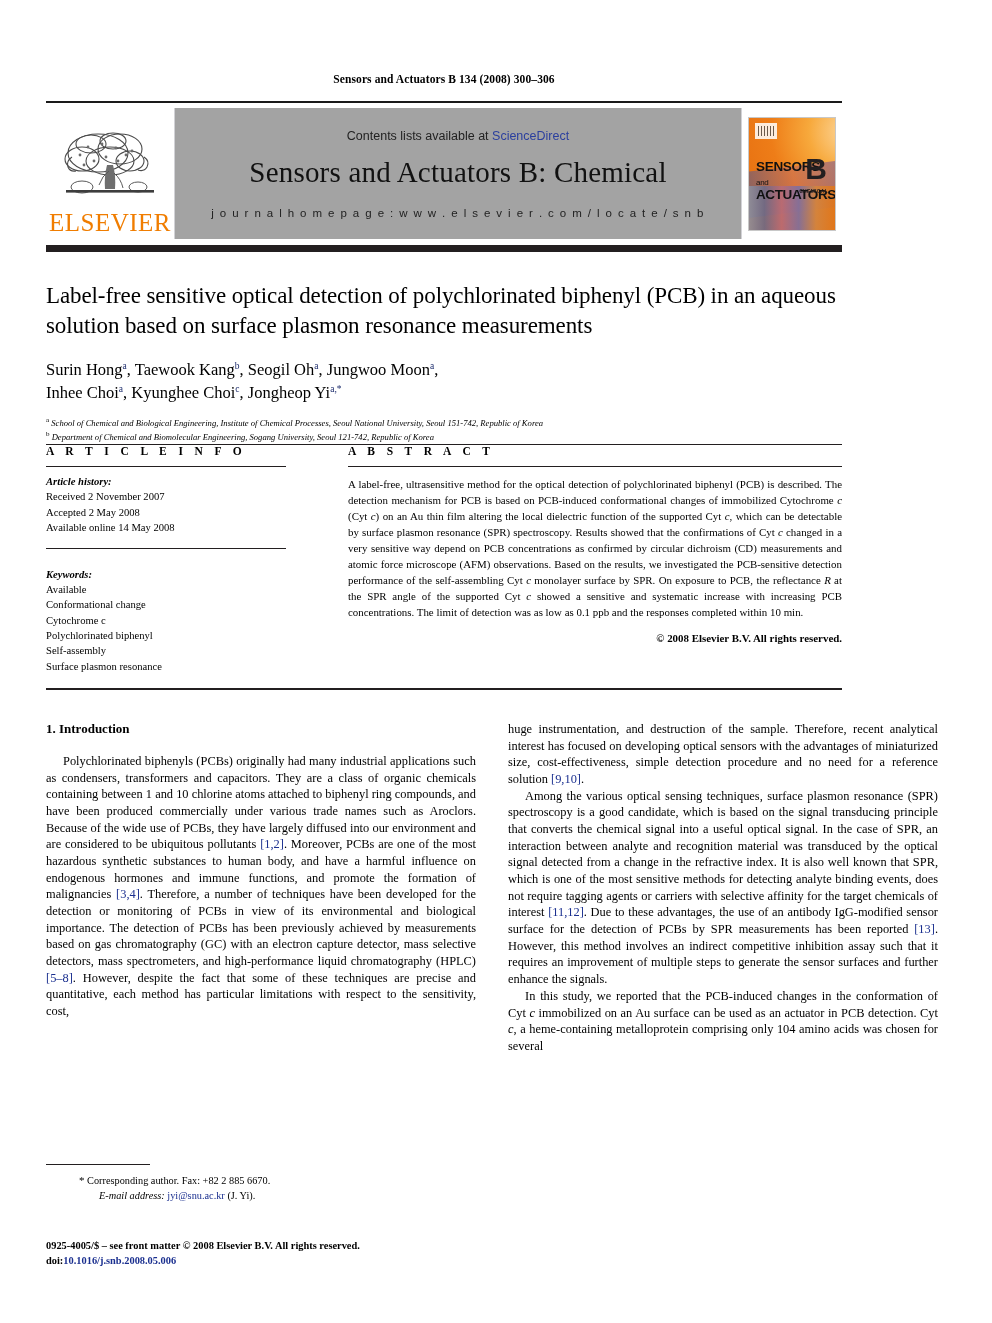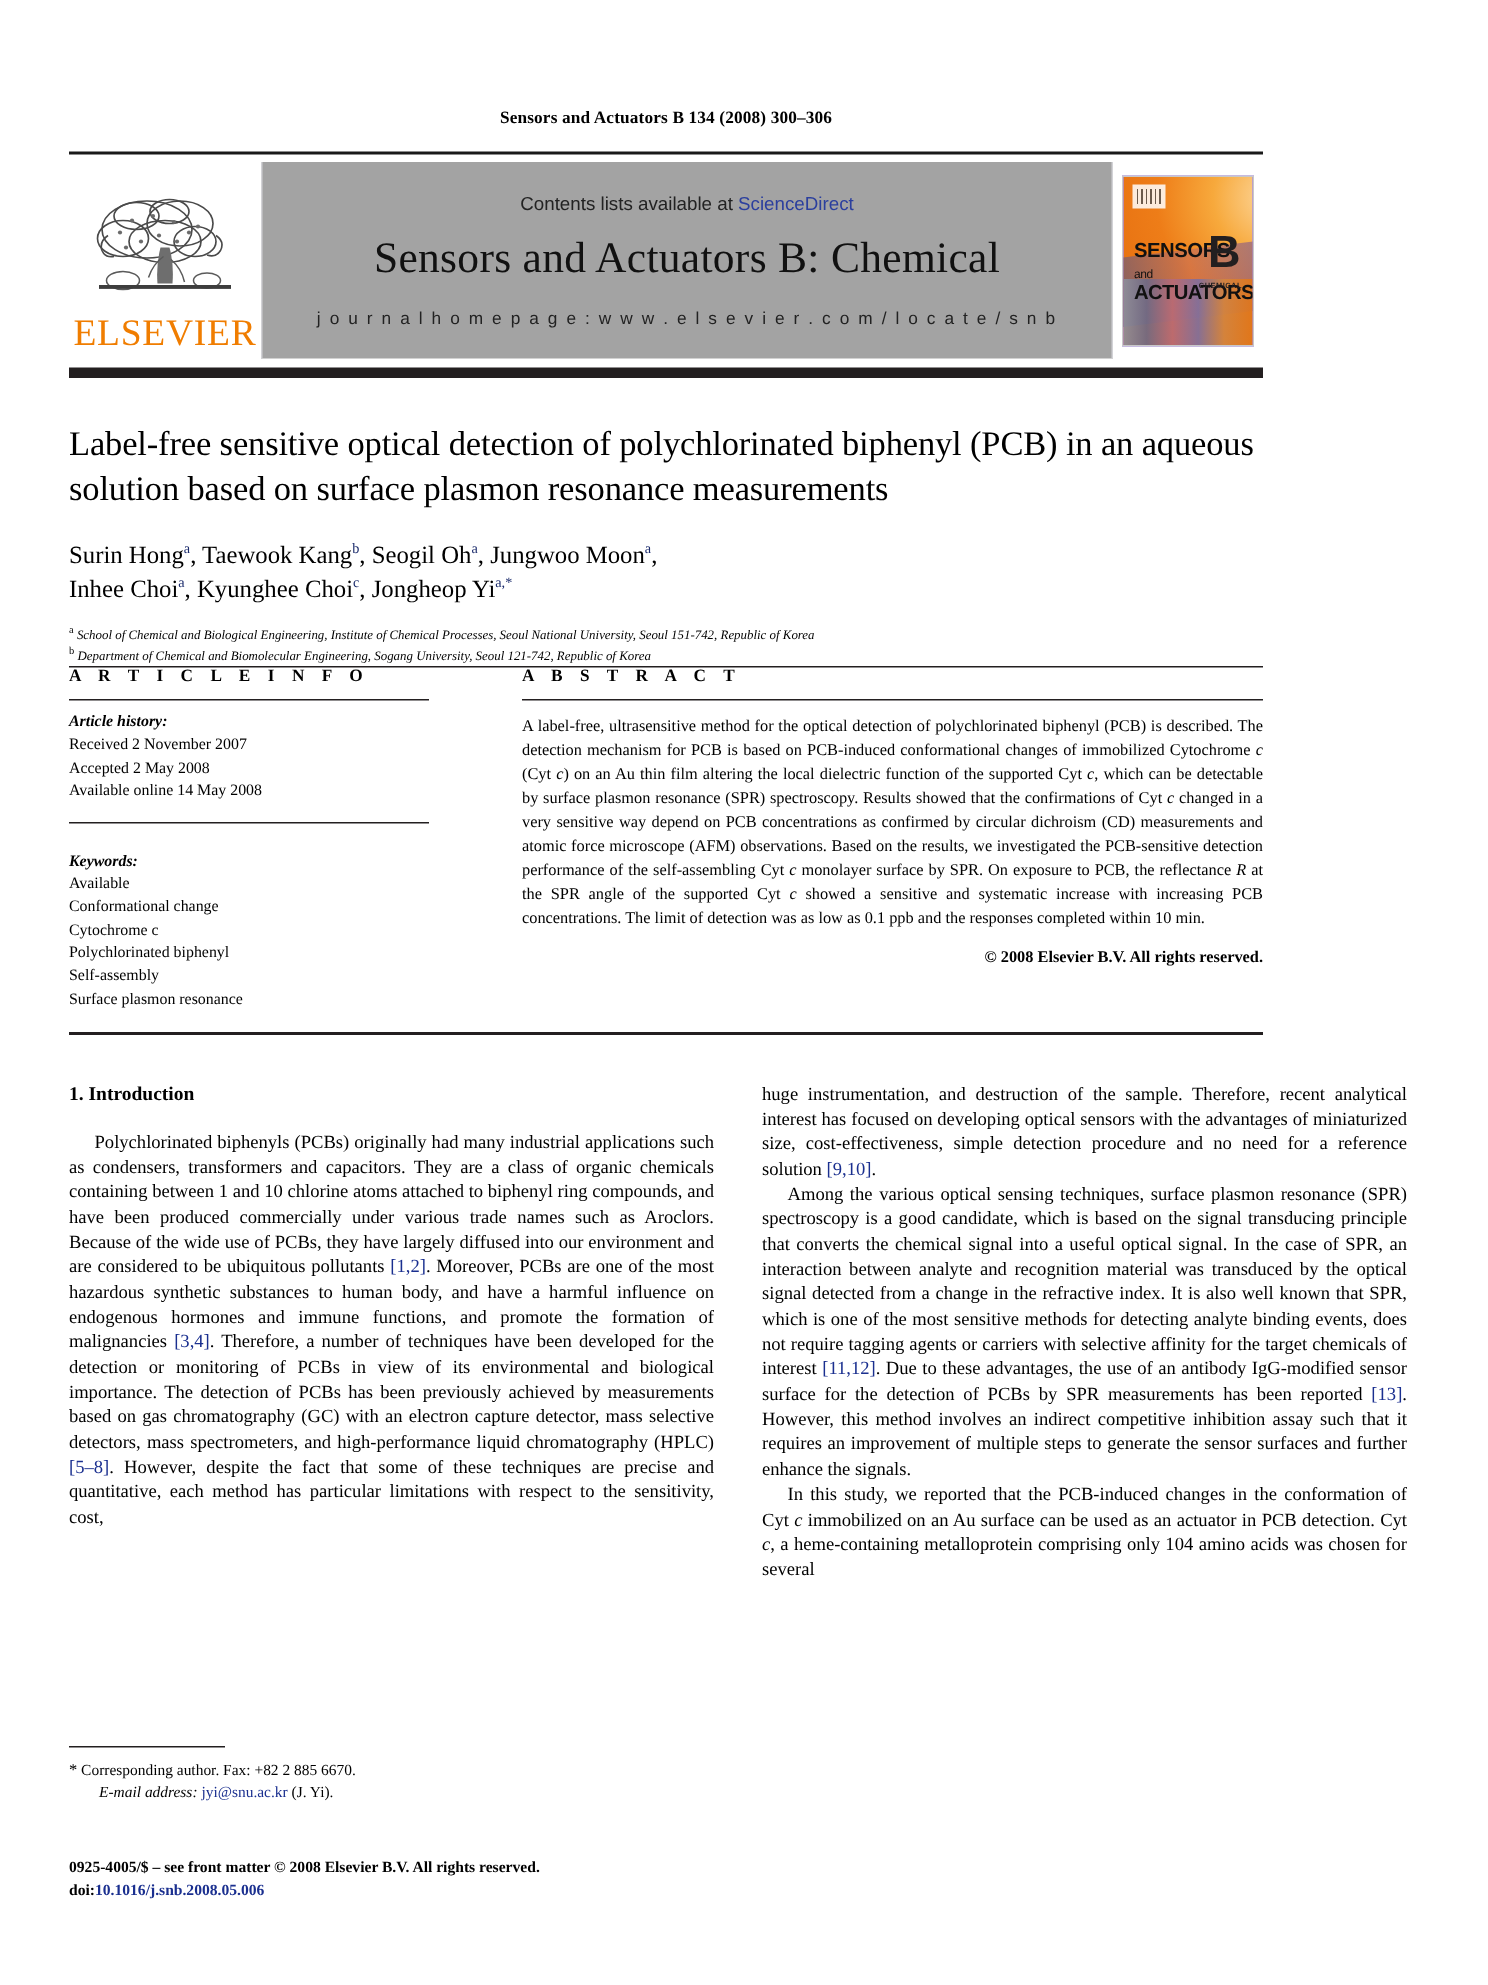--- a/index.html
+++ b/index.html
@@ -249,20 +249,21 @@
     left: 46px;
     top: 1164px;
     width: 430px;
   }
   .fn-rule { width: 104px; border-top: 1.1px solid #231f20; margin-bottom: 8px; }
   .footnote {
     font-size: 10.3px;
     line-height: 1.45;
     padding-left: 10px;
     text-indent: -10px;
+    margin-left: 33px;
   }
   .footnote .star { font-size: 11px; }
   .footnote .em { font-style: italic; }
   .mail { color:#1a2f8f; }
 
   .imprint {
     position: absolute;
     left: 46px;
     top: 1239px;
     width: 480px;

